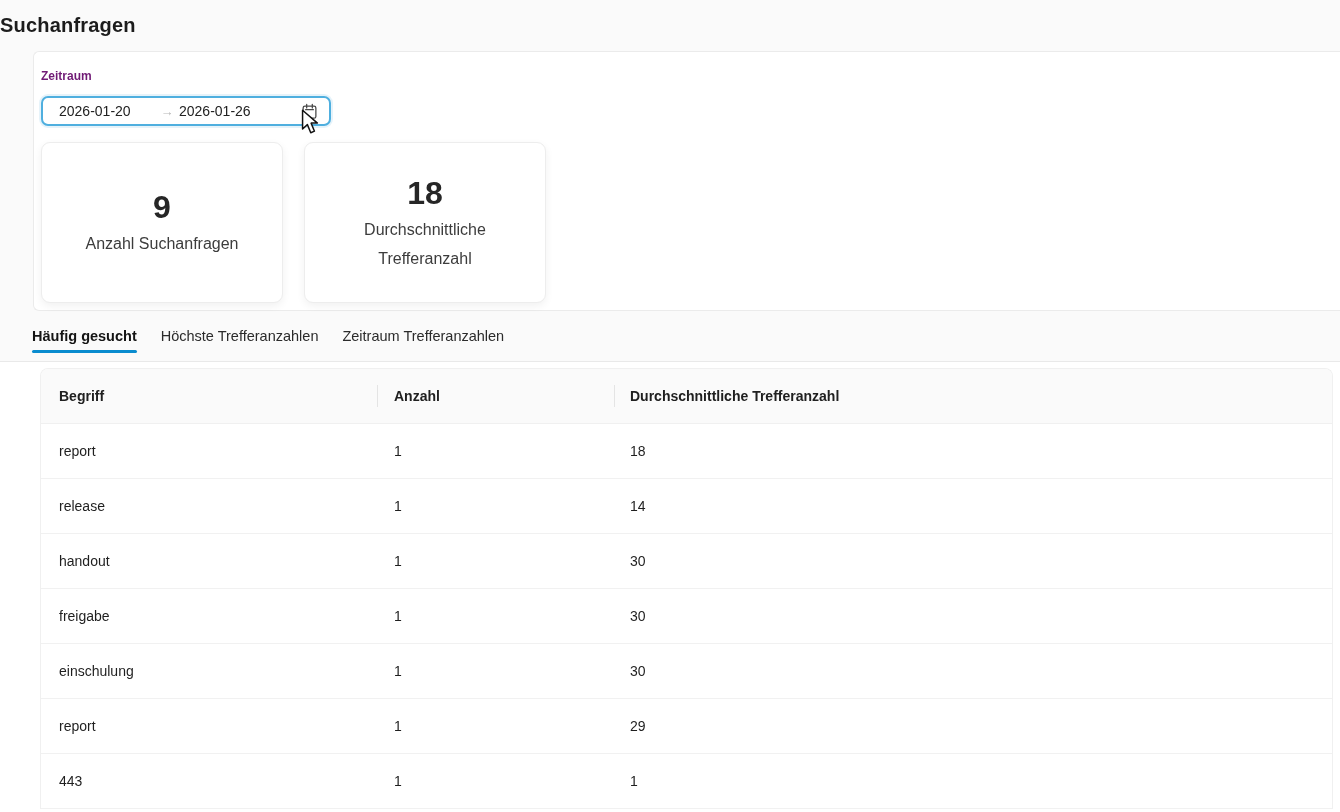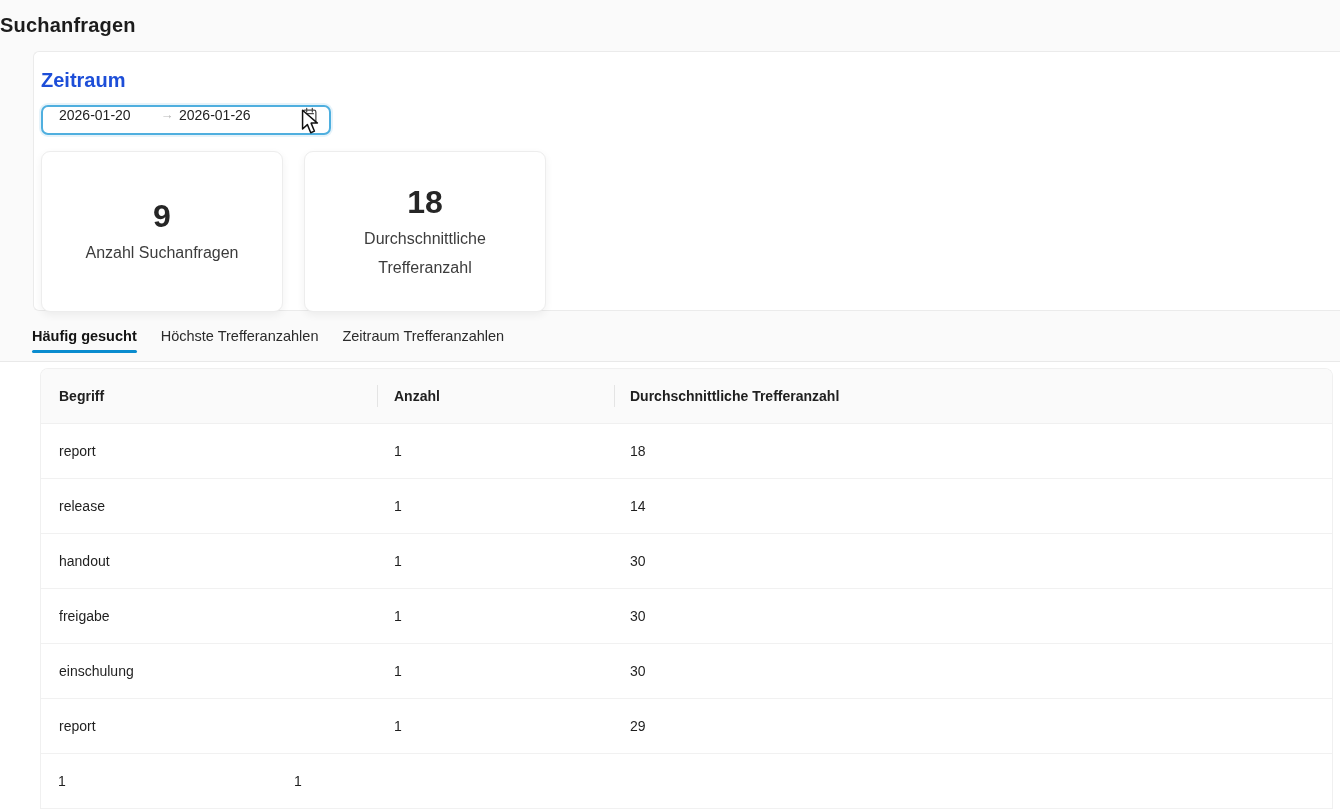--- a/index.html
+++ b/index.html
@@ -33,34 +33,34 @@
   .filter-panel {
     margin-left:33px;
     height:260px;
     background:#ffffff;
     border:1px solid #ebebeb;
     border-right:none;
     border-radius:6px 0 0 6px;
     padding:17px 0 0 7px;
   }
   .filter-label {
-    font-size:20px;
+    font-size:12px;
     font-weight:700;
-    color:#1d4ed8;
+    color:#701a75;
     margin-bottom:13px;
   }
   .range-picker {
     width:290px;
     height:30px;
     background:#fff;
     border:2px solid #4fafdf;
     box-shadow:0 0 0 2px rgba(13,140,207,0.10);
     border-radius:7px;
     display:flex;
-    align-items:flex-start;
+    align-items:center;
     font-size:14px;
     position:relative;
   }
   .range-picker .date-start {
     width:112px;
     padding-left:16px;
     color:#222;
   }
   .range-picker .range-arrow {
     width:24px;
@@ -276,20 +276,21 @@
     <div class="c1">einschulung</div>
     <div class="c2">1</div>
     <div class="c3">30</div>
   </div>
   <div class="trow">
     <div class="c1">report</div>
     <div class="c2">1</div>
     <div class="c3">29</div>
   </div>
   <div class="trow">
+    <div class="c1">443</div>
     <div class="c2">1</div>
     <div class="c3">1</div>
   </div>
 </div>
 
 <div class="cursor">
   <svg width="18" height="26" viewBox="0 0 14 21">
     <polygon points="1,1 1,16.2 4.9,12.6 7.6,19.2 10.6,17.9 7.9,11.4 13,11.4" fill="#ffffff" stroke="#111111" stroke-width="1.2" stroke-linejoin="round"></polygon>
   </svg>
 </div>

